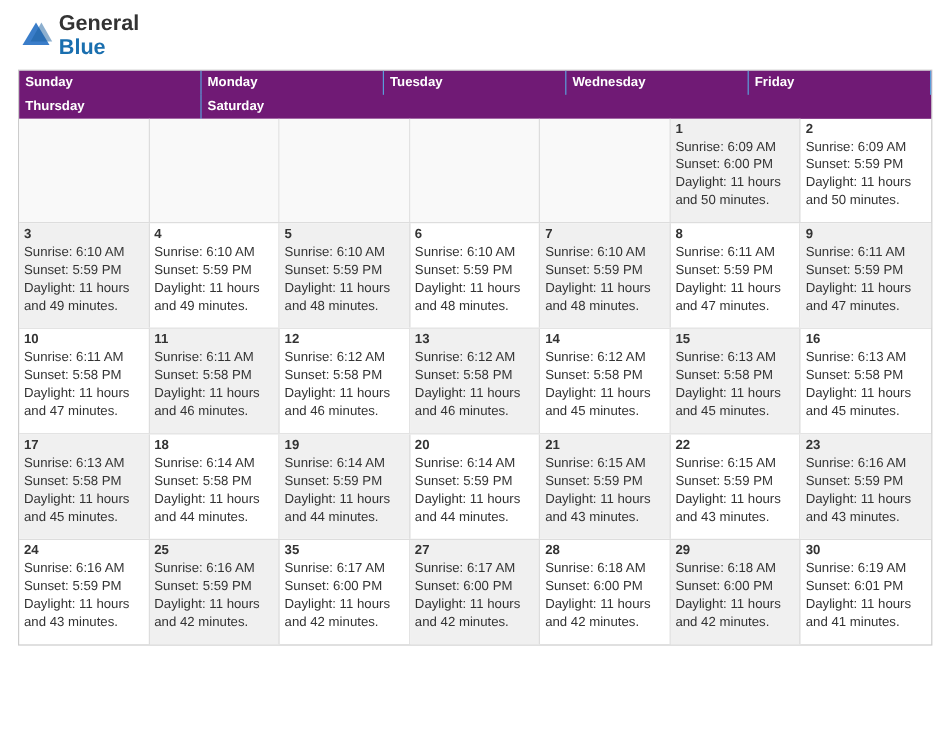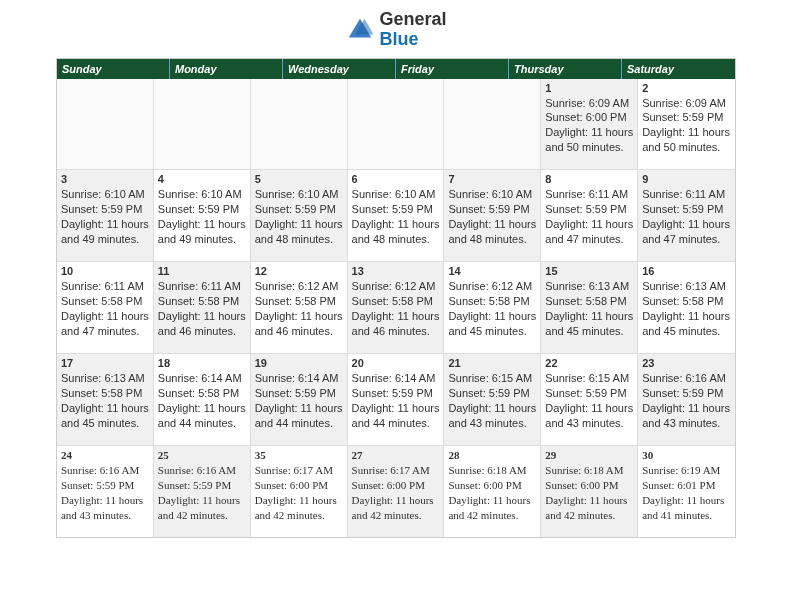--- a/index.html
+++ b/index.html
@@ -9,21 +9,20 @@
       width: 792px;
       height: 612px;
       overflow: hidden;
     }
     .page {
       width: 792px;
       height: 548px;
       padding: 10px 15px;
       display: flex;
       flex-direction: column;
-      align-items: center;
     }
     .header {
       display: flex;
       justify-content: space-between;
       align-items: flex-start;
       margin-bottom: 8px;
     }
     .logo {
       display: flex;
       align-items: center;
@@ -53,23 +52,22 @@
       color: #555;
     }
     .calendar {
       flex: 1;
       display: flex;
       flex-direction: column;
       border: 1px solid #ccc;
     }
     .cal-header {
       display: grid;
-      grid-template-columns: repeat(6, 1fr);
-      background: #14532d;
-      font-style: italic;
+      grid-template-columns: repeat(5, 1fr);
+      background: #701a75;
     }
     .cal-header-cell {
       color: #fff;
       font-size: 11px;
       font-weight: bold;
       padding: 4px 5px;
       border-right: 1px solid #5a9dd9;
       text-align: left;
     }
     .cal-header-cell:last-child { border-right: none; }
@@ -77,21 +75,21 @@
       flex: 1;
       display: flex;
       flex-direction: column;
     }
     .cal-row {
       display: grid;
       grid-template-columns: repeat(7, 1fr);
       flex: 1;
       border-bottom: 1px solid #ddd;
     }
-    .cal-row:last-child { border-bottom: none; font-family: Liberation Serif, serif; }
+    .cal-row:last-child { border-bottom: none; }
     .cal-cell {
       border-right: 1px solid #ddd;
       padding: 3px 4px;
       font-size: 9px;
       color: #333;
       vertical-align: top;
       min-height: 0;
     }
     .cal-cell:last-child { border-right: none; }
     .cal-cell.empty { background: #f9f9f9; }
@@ -123,20 +121,21 @@
       </div>
     </div>
     <div class="title-section">
     </div>
   </div>
 
   <div class="calendar">
     <div class="cal-header" id="cal-header">
         <div class="cal-header-cell">Sunday</div>
         <div class="cal-header-cell">Monday</div>
+        <div class="cal-header-cell">Tuesday</div>
         <div class="cal-header-cell">Wednesday</div>
         <div class="cal-header-cell">Friday</div>
         <div class="cal-header-cell">Thursday</div>
         <div class="cal-header-cell">Saturday</div>
       </div>
     <div class="cal-body" id="cal-body">
         <div class="cal-row">
           <div class="cal-cell empty"></div>
           <div class="cal-cell empty"></div>
           <div class="cal-cell empty"></div>

